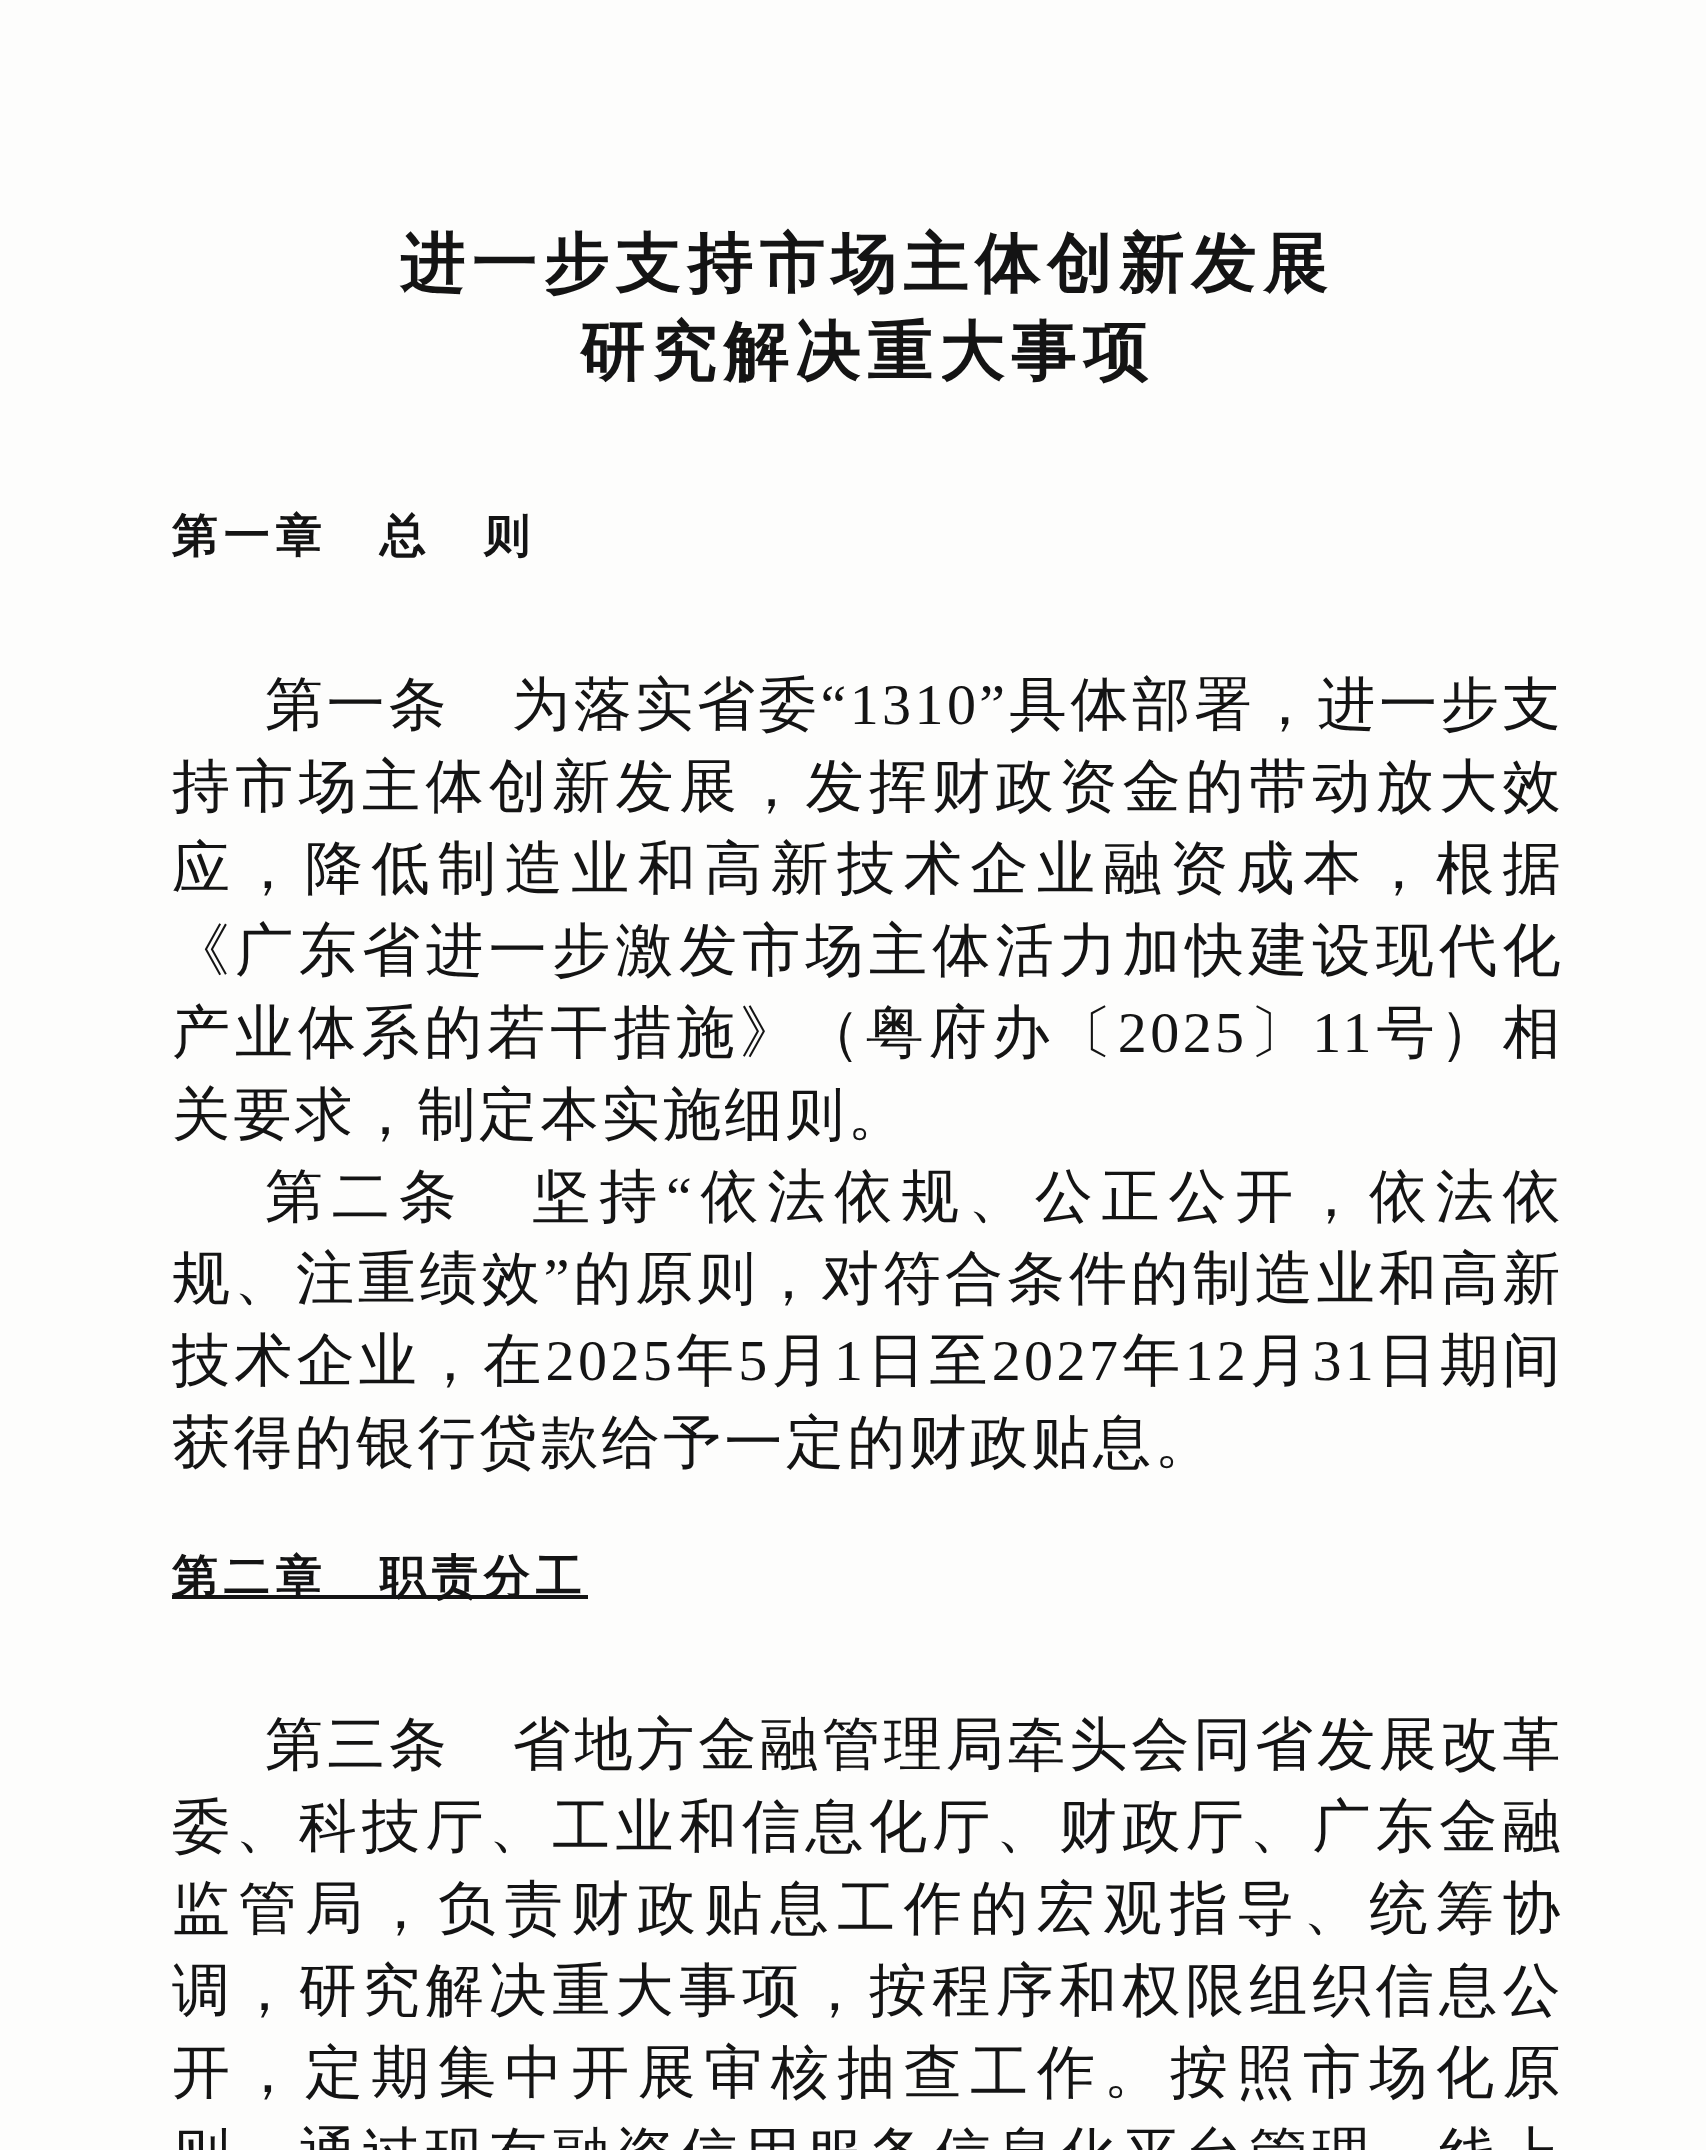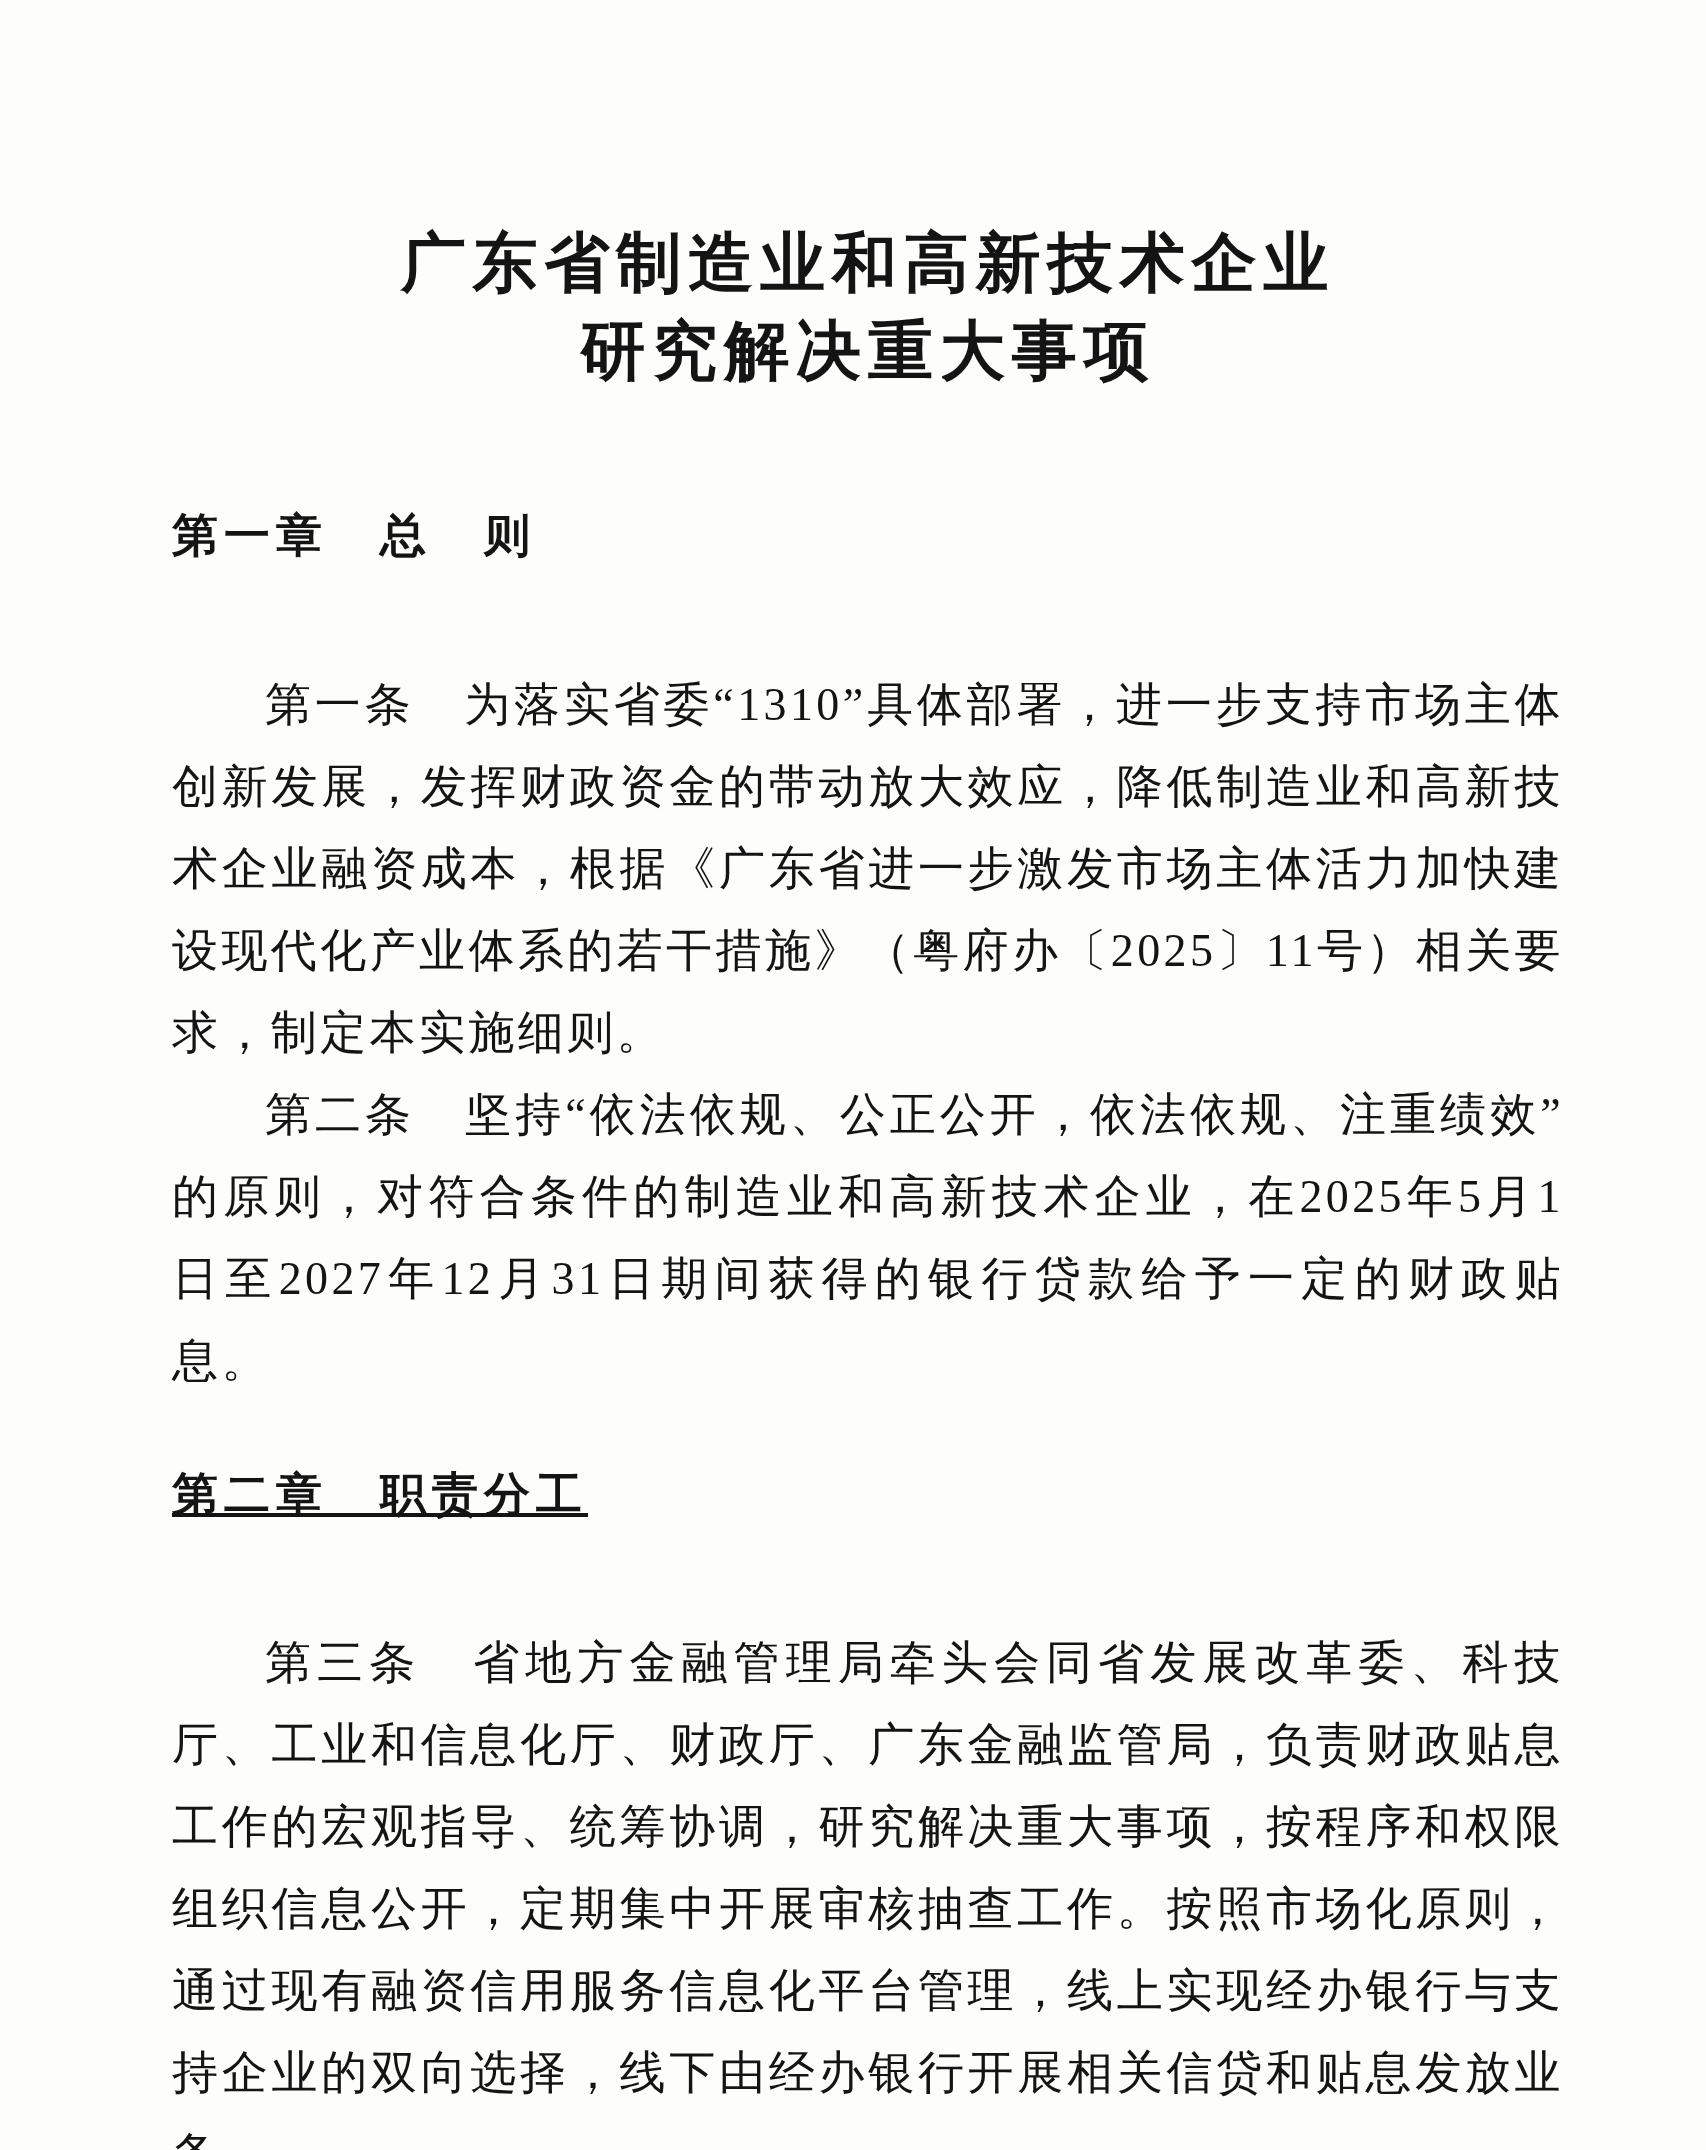--- a/index.html
+++ b/index.html
@@ -47,21 +47,21 @@
   }
   .chapter-heading.first {
     margin-top: 108px;
   }
   .chapter-heading.second {
     margin-top: 60px;
     text-decoration: underline;
   }
   .body-para {
     margin: 0;
-    font-size: 46px;
+    font-size: 58px;
     line-height: 82px;
     letter-spacing: 3.4px;
     text-align: justify;
     text-indent: 93px;
     font-family: "Liberation Serif", serif;
   }
   .body-para.lead {
     margin-top: 97px;
   }
   .body-para.after-heading {
@@ -76,21 +76,21 @@
     font-family: "Liberation Serif", serif;
   }
 </style>
 </head>
 <body>
 
 <div class="page">
 
 
   <h1 class="doc-title">
-    <span class="title-line">广东省制造业和高新技术企业</span>
+    <span class="title-line">进一步支持市场主体创新发展</span>
     <span class="title-line">研究解决重大事项</span>
   </h1>
 
   <section>
     <h2 class="chapter-heading first">第一章　总　则</h2>
 
     <p class="body-para lead">第一条　为落实省委“1310”具体部署，进一步支持市场主体创新发展，发挥财政资金的带动放大效应，降低制造业和高新技术企业融资成本，根据《广东省进一步激发市场主体活力加快建设现代化产业体系的若干措施》（粤府办〔2025〕11号）相关要求，制定本实施细则。</p>
 
     <p class="body-para">第二条　坚持“依法依规、公正公开，依法依规、注重绩效”的原则，对符合条件的制造业和高新技术企业，在2025年5月1日至2027年12月31日期间获得的银行贷款给予一定的财政贴息。</p>
   </section>

